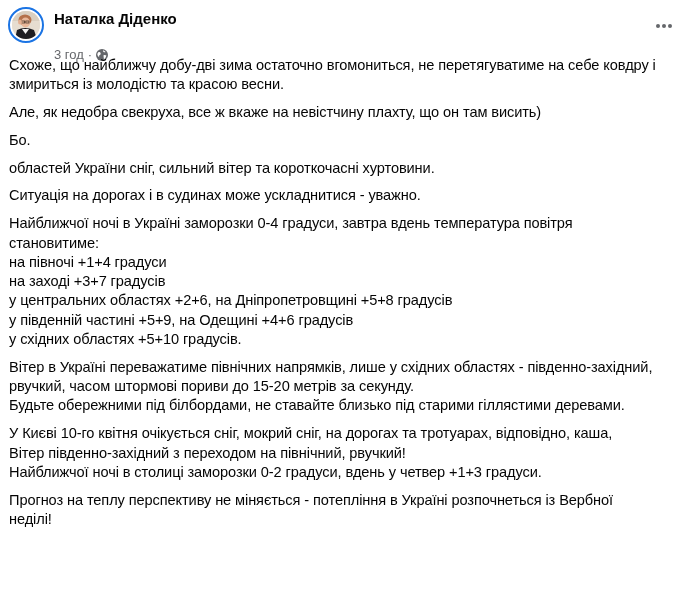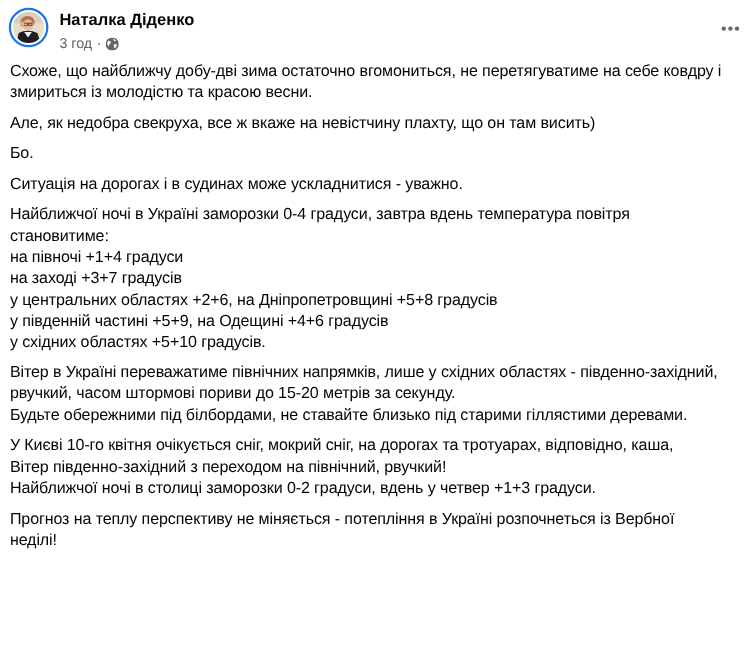--- a/index.html
+++ b/index.html
@@ -60,21 +60,21 @@
       font-size: 15px;
       font-weight: bold;
       color: #050505;
       line-height: 18px;
       cursor: pointer;
       white-space: nowrap;
     }
     .meta {
       position: absolute;
       left: 54px;
-      top: 32px;
+      top: 47px;
       font-size: 13px;
       color: #65676b;
       line-height: 16px;
       display: flex;
       align-items: center;
       white-space: nowrap;
     }
     .meta .timestamp { cursor: pointer; }
     .meta .sep { margin: 0 4px; }
     .globe {
@@ -167,20 +167,21 @@
       <span class="line">Схоже, що найближчу добу-дві зима остаточно вгомониться, не перетягуватиме на себе ковдру і</span>
       <span class="line">змириться із молодістю та красою весни.</span>
     </p>
     <p class="para">
       <span class="line">Але, як недобра свекруха, все ж вкаже на невістчину плахту, що он там висить)</span>
     </p>
     <p class="para">
       <span class="line">Бо.</span>
     </p>
     <p class="para">
+      <span class="line">областей України сніг, сильний вітер та короткочасні хуртовини.</span>
     </p>
     <p class="para">
       <span class="line">Ситуація на дорогах і в судинах може ускладнитися - уважно.</span>
     </p>
     <p class="para">
       <span class="line">Найближчої ночі в Україні заморозки 0-4 градуси, завтра вдень температура повітря</span>
       <span class="line">становитиме:</span>
       <span class="line">на півночі +1+4 градуси</span>
       <span class="line">на заході +3+7 градусів</span>
       <span class="line">у центральних областях  +2+6, на Дніпропетровщині +5+8 градусів</span>

